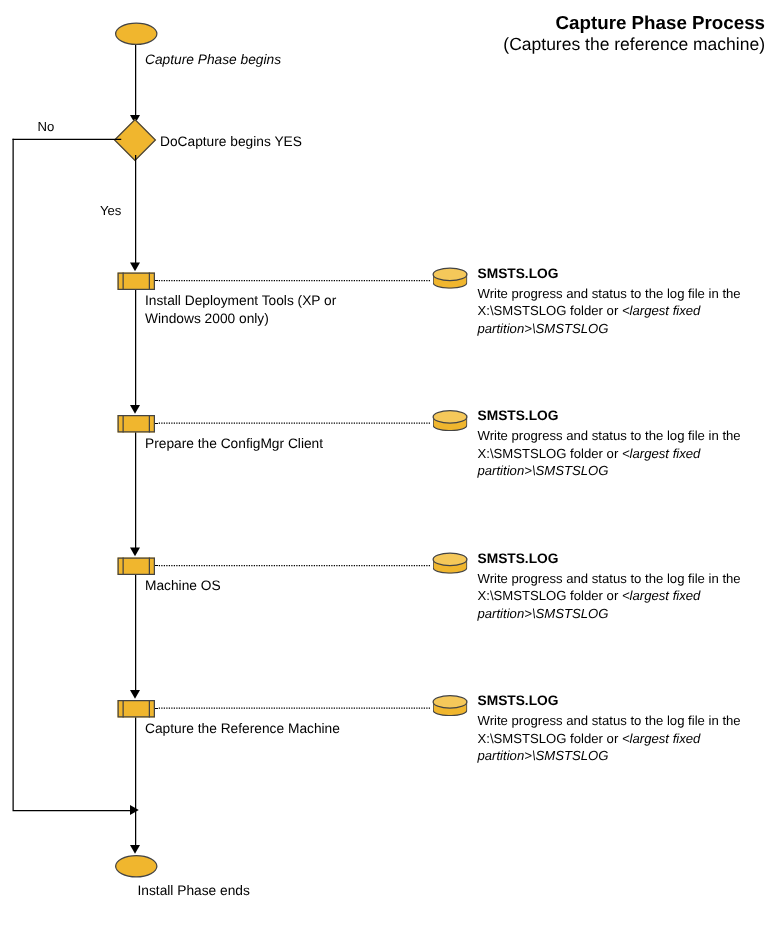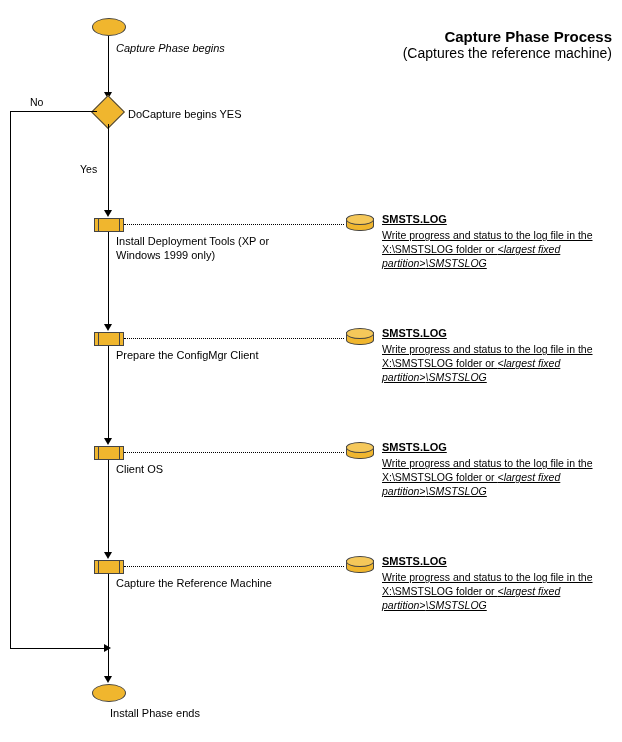--- a/index.html
+++ b/index.html
@@ -11,21 +11,21 @@
     box-sizing: border-box;
   }
   .diagram {
     position: relative;
     width: 602px;
     height: 722px;
   }
   .title {
     position: absolute;
     right: 0;
-    top: 18px;
+    top: 0;
     text-align: right;
   }
   .title .t1 { font-weight: bold; font-size: 15px; }
   .title .t2 { font-size: 14px; }
   .start-end {
     position: absolute;
     width: 32px;
     height: 16px;
     background: #f0b62e;
     border: 1px solid #444;
@@ -82,21 +82,20 @@
     width:26px; height:9px;
     background:#f5c85a;
     border:1px solid #444;
     border-radius: 50%/50%;
   }
   .logblock {
     position: absolute;
     width: 230px;
     font-size: 10.5px;
     line-height: 1.3;
-    text-decoration: underline;
   }
   .logblock .lt { font-weight: bold; font-size: 11px; margin-bottom: 3px;}
   .logblock i { font-style: italic; }
   
   .vline {
     position:absolute;
     width:0;
     border-left:1px solid #000;
   }
   .hline {
@@ -143,21 +142,21 @@
   <div class="hline" style="left:0px; top:638px; width:95px;"></div>
 
   <div style="position:absolute;left:94px;top:634px;width:0;height:0;border-top:4px solid transparent;border-bottom:4px solid transparent;border-left:7px solid #000;"></div>
 
   <div class="label small" style="left:70px; top:153px;">Yes</div>
 
   <div class="vline" style="left:98px; top:114px; height:87px;"></div>
   <div class="arrowdown" style="left:94px; top:200px;"></div>
 
   <div class="process" style="left:84px; top:208px;"></div>
-  <div class="label" style="left:106px; top:225px; width:175px;">Install Deployment Tools (XP or Windows 1999 only)</div>
+  <div class="label" style="left:106px; top:225px; width:175px;">Install Deployment Tools (XP or Windows 2000 only)</div>
   <div class="dotline" style="left:114px; top:214px; width:220px;"></div>
   <div class="cyl" style="left:336px; top:204px;">
       <div class="body"></div>
       <div class="top"></div>
     </div>
   <div class="logblock" style="left:372px; top:202px;">
     <div class="lt">SMSTS.LOG</div>
     <span>Write progress and status to the log file in the X:\SMSTSLOG folder or </span><i>&lt;largest fixed partition&gt;</i><i>\SMSTSLOG</i>
   </div>
 
@@ -173,21 +172,21 @@
     </div>
   <div class="logblock" style="left:372px; top:316px;">
     <div class="lt">SMSTS.LOG</div>
     <span>Write progress and status to the log file in the X:\SMSTSLOG folder or </span><i>&lt;largest fixed partition&gt;</i><i>\SMSTSLOG</i>
   </div>
 
   <div class="vline" style="left:98px; top:336px; height:93px;"></div>
   <div class="arrowdown" style="left:94px; top:428px;"></div>
 
   <div class="process" style="left:84px; top:436px;"></div>
-  <div class="label" style="left:106px; top:453px; width:175px;">Client OS</div>
+  <div class="label" style="left:106px; top:453px; width:175px;">Machine OS</div>
   <div class="dotline" style="left:114px; top:442px; width:220px;"></div>
   <div class="cyl" style="left:336px; top:432px;">
       <div class="body"></div>
       <div class="top"></div>
     </div>
   <div class="logblock" style="left:372px; top:430px;">
     <div class="lt">SMSTS.LOG</div>
     <span>Write progress and status to the log file in the X:\SMSTSLOG folder or </span><i>&lt;largest fixed partition&gt;</i><i>\SMSTSLOG</i>
   </div>
 

